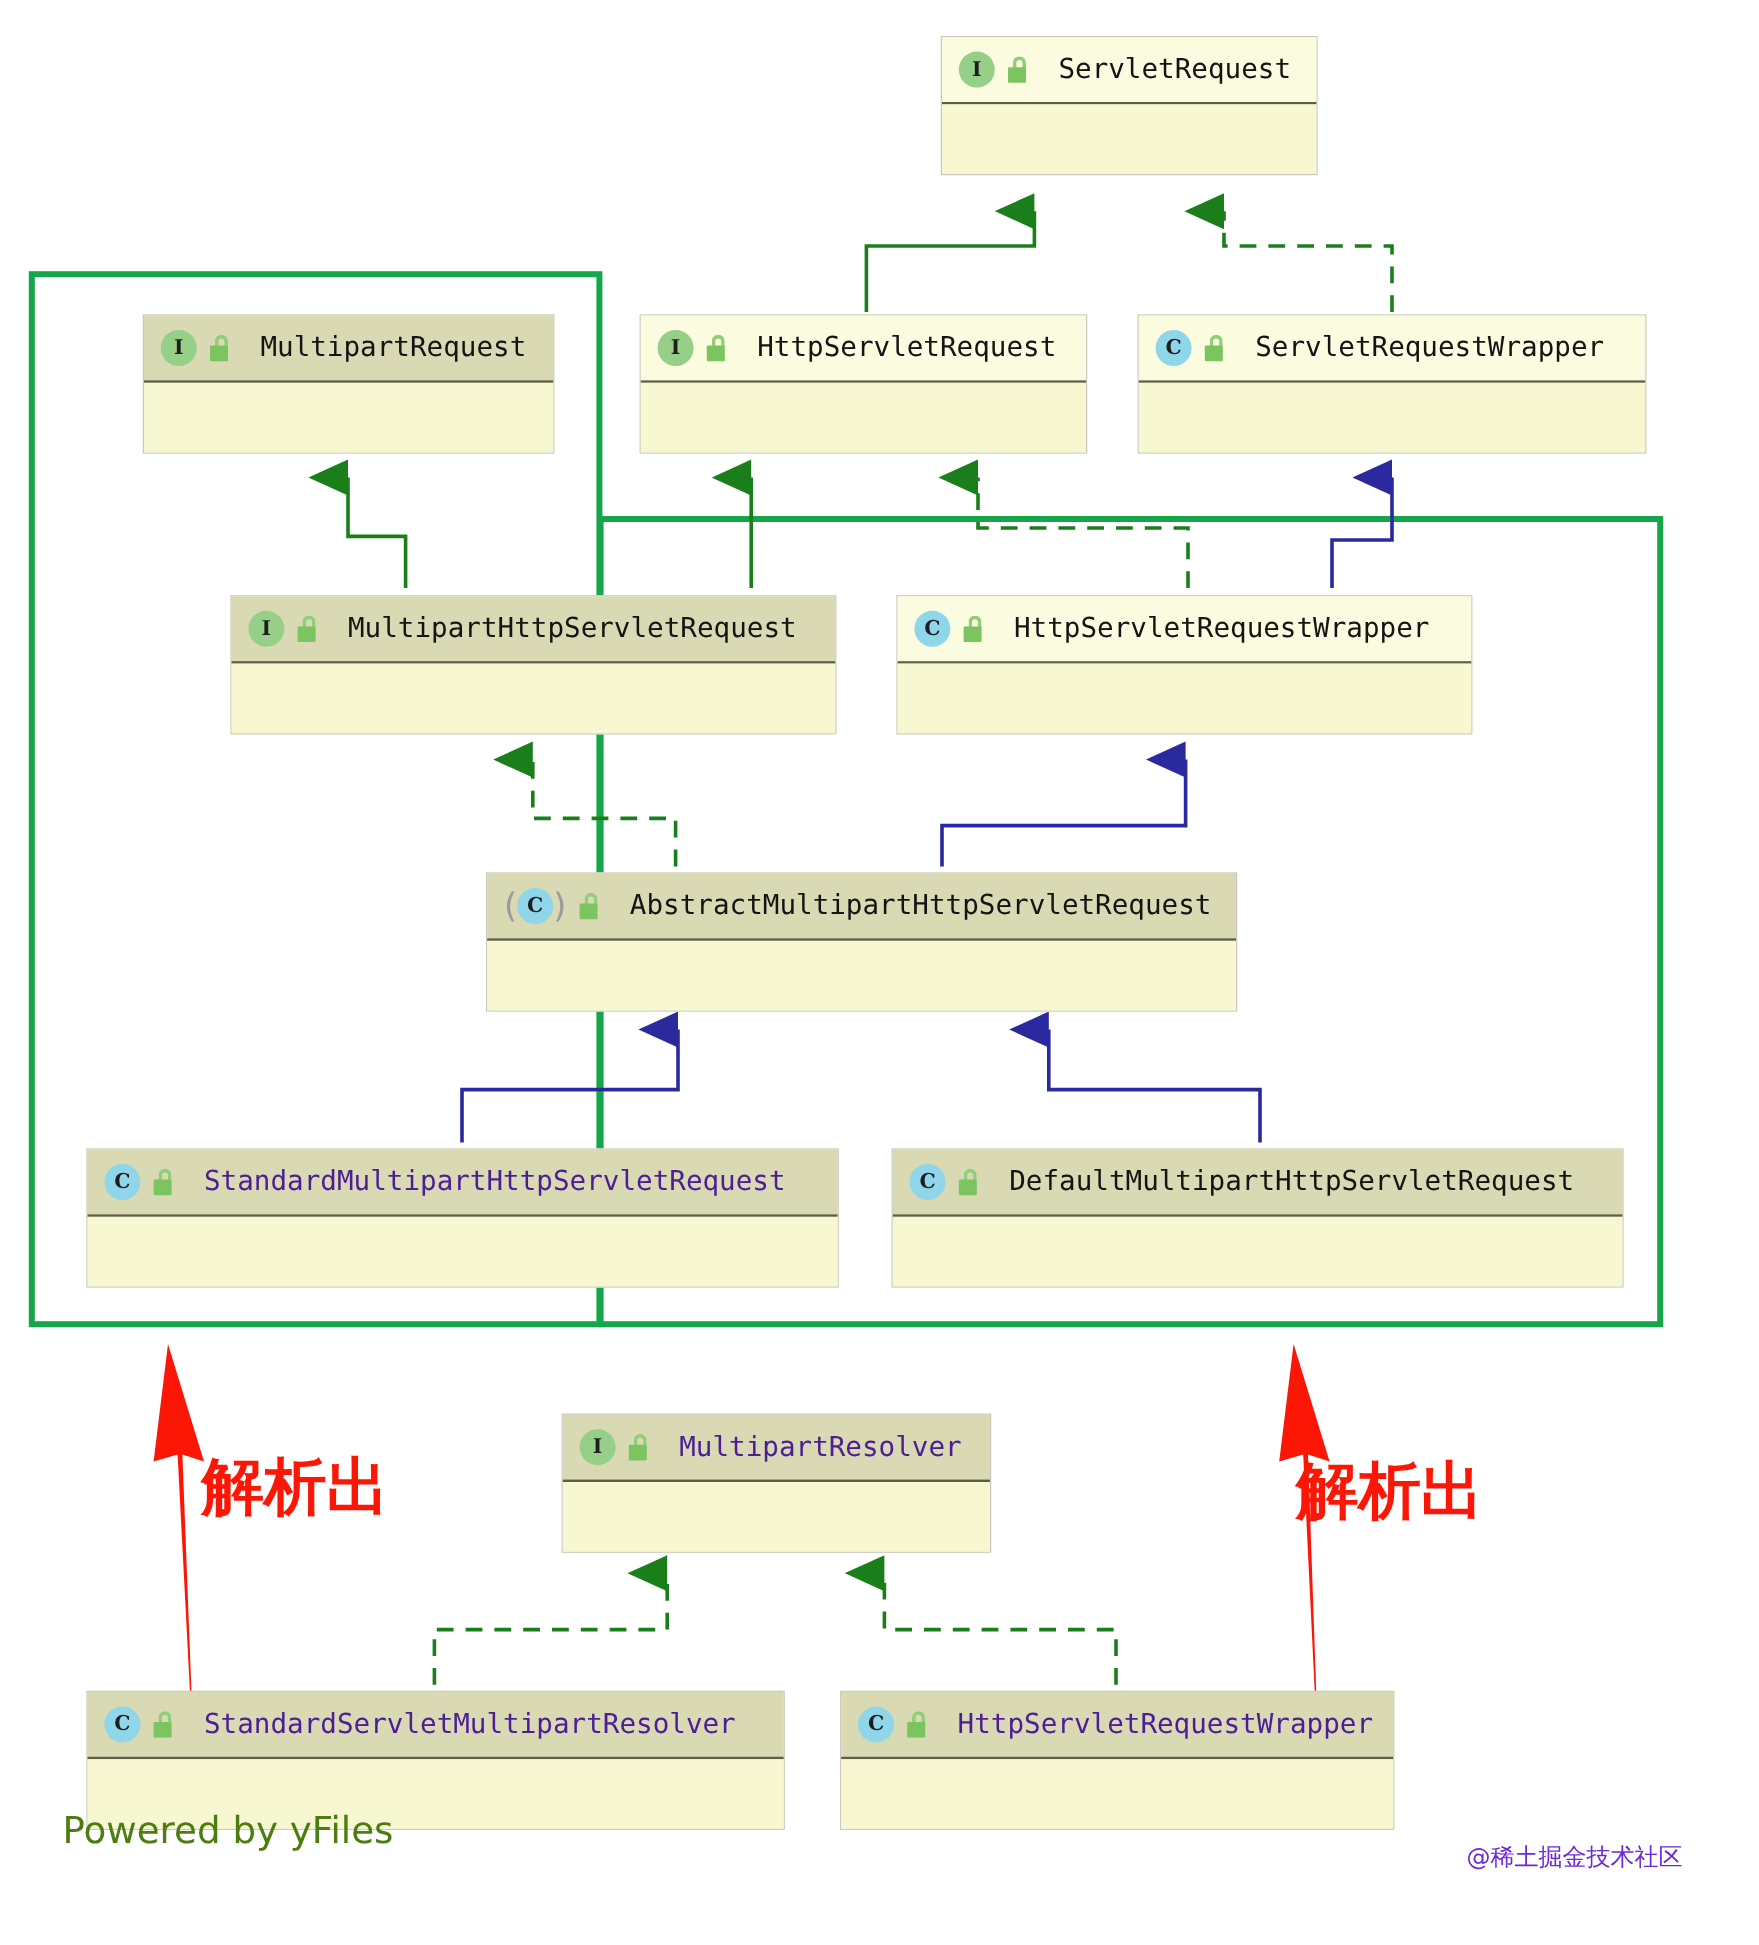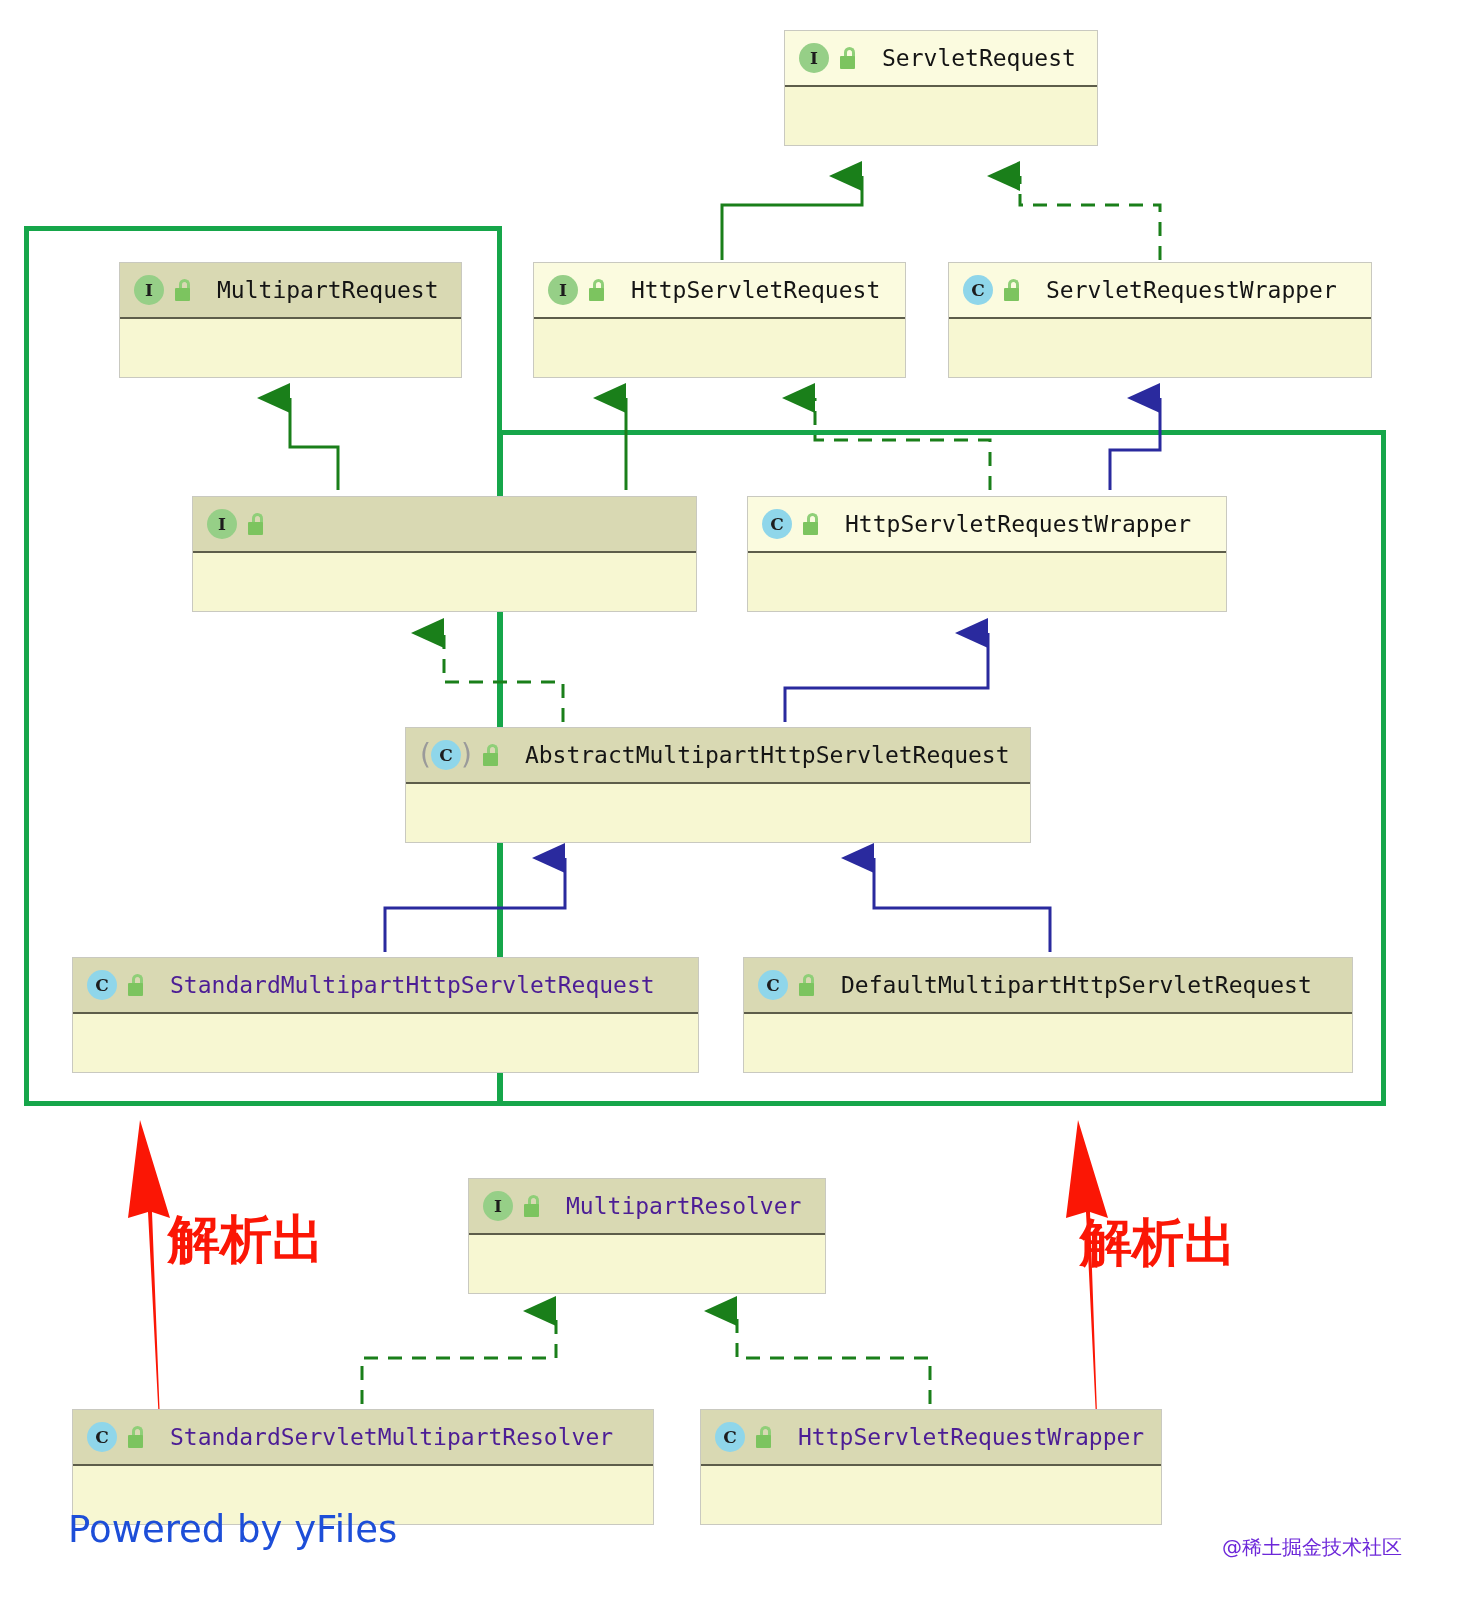--- a/index.html
+++ b/index.html
@@ -75,23 +75,23 @@
   }
 
   
   .annot{
     position:absolute;color:#fb1605;
     font-family:"DejaVu Sans","Liberation Sans",sans-serif;
     font-size:52px;font-weight:bold;white-space:nowrap;
   }
 
   .watermark{
-    position:absolute;color:#1d4ed8;
+    position:absolute;color:#4d7c0f;
     font-family:"DejaVu Sans","Liberation Sans",sans-serif;
-    font-size:37px;white-space:nowrap;margin-left:16px;
+    font-size:31px;white-space:nowrap;
   }
   .attrib{
     position:absolute;color:#6d28d9;
     font-family:"DejaVu Sans","Liberation Sans",sans-serif;
     font-size:20px;white-space:nowrap;
   }
 </style>
 </head>
 <body>
 
@@ -197,20 +197,21 @@
   </div>
 
   <div class="node sel" style="left:192px;top:496px;width:505px;height:116px;">
     <div class="hdr">
       <span class="ticon iface">I</span>
       <span class="lock">
           <span class="shackle"></span>
           <span class="bodyb"></span>
         </span>
       <span class="gap"></span>
+      <span class="title">MultipartHttpServletRequest</span>
     </div>
     <div class="body"></div>
   </div>
 
   <div class="node" style="left:747px;top:496px;width:480px;height:116px;">
     <div class="hdr">
       <span class="ticon cls">C</span>
       <span class="lock">
           <span class="shackle"></span>
           <span class="bodyb"></span>

